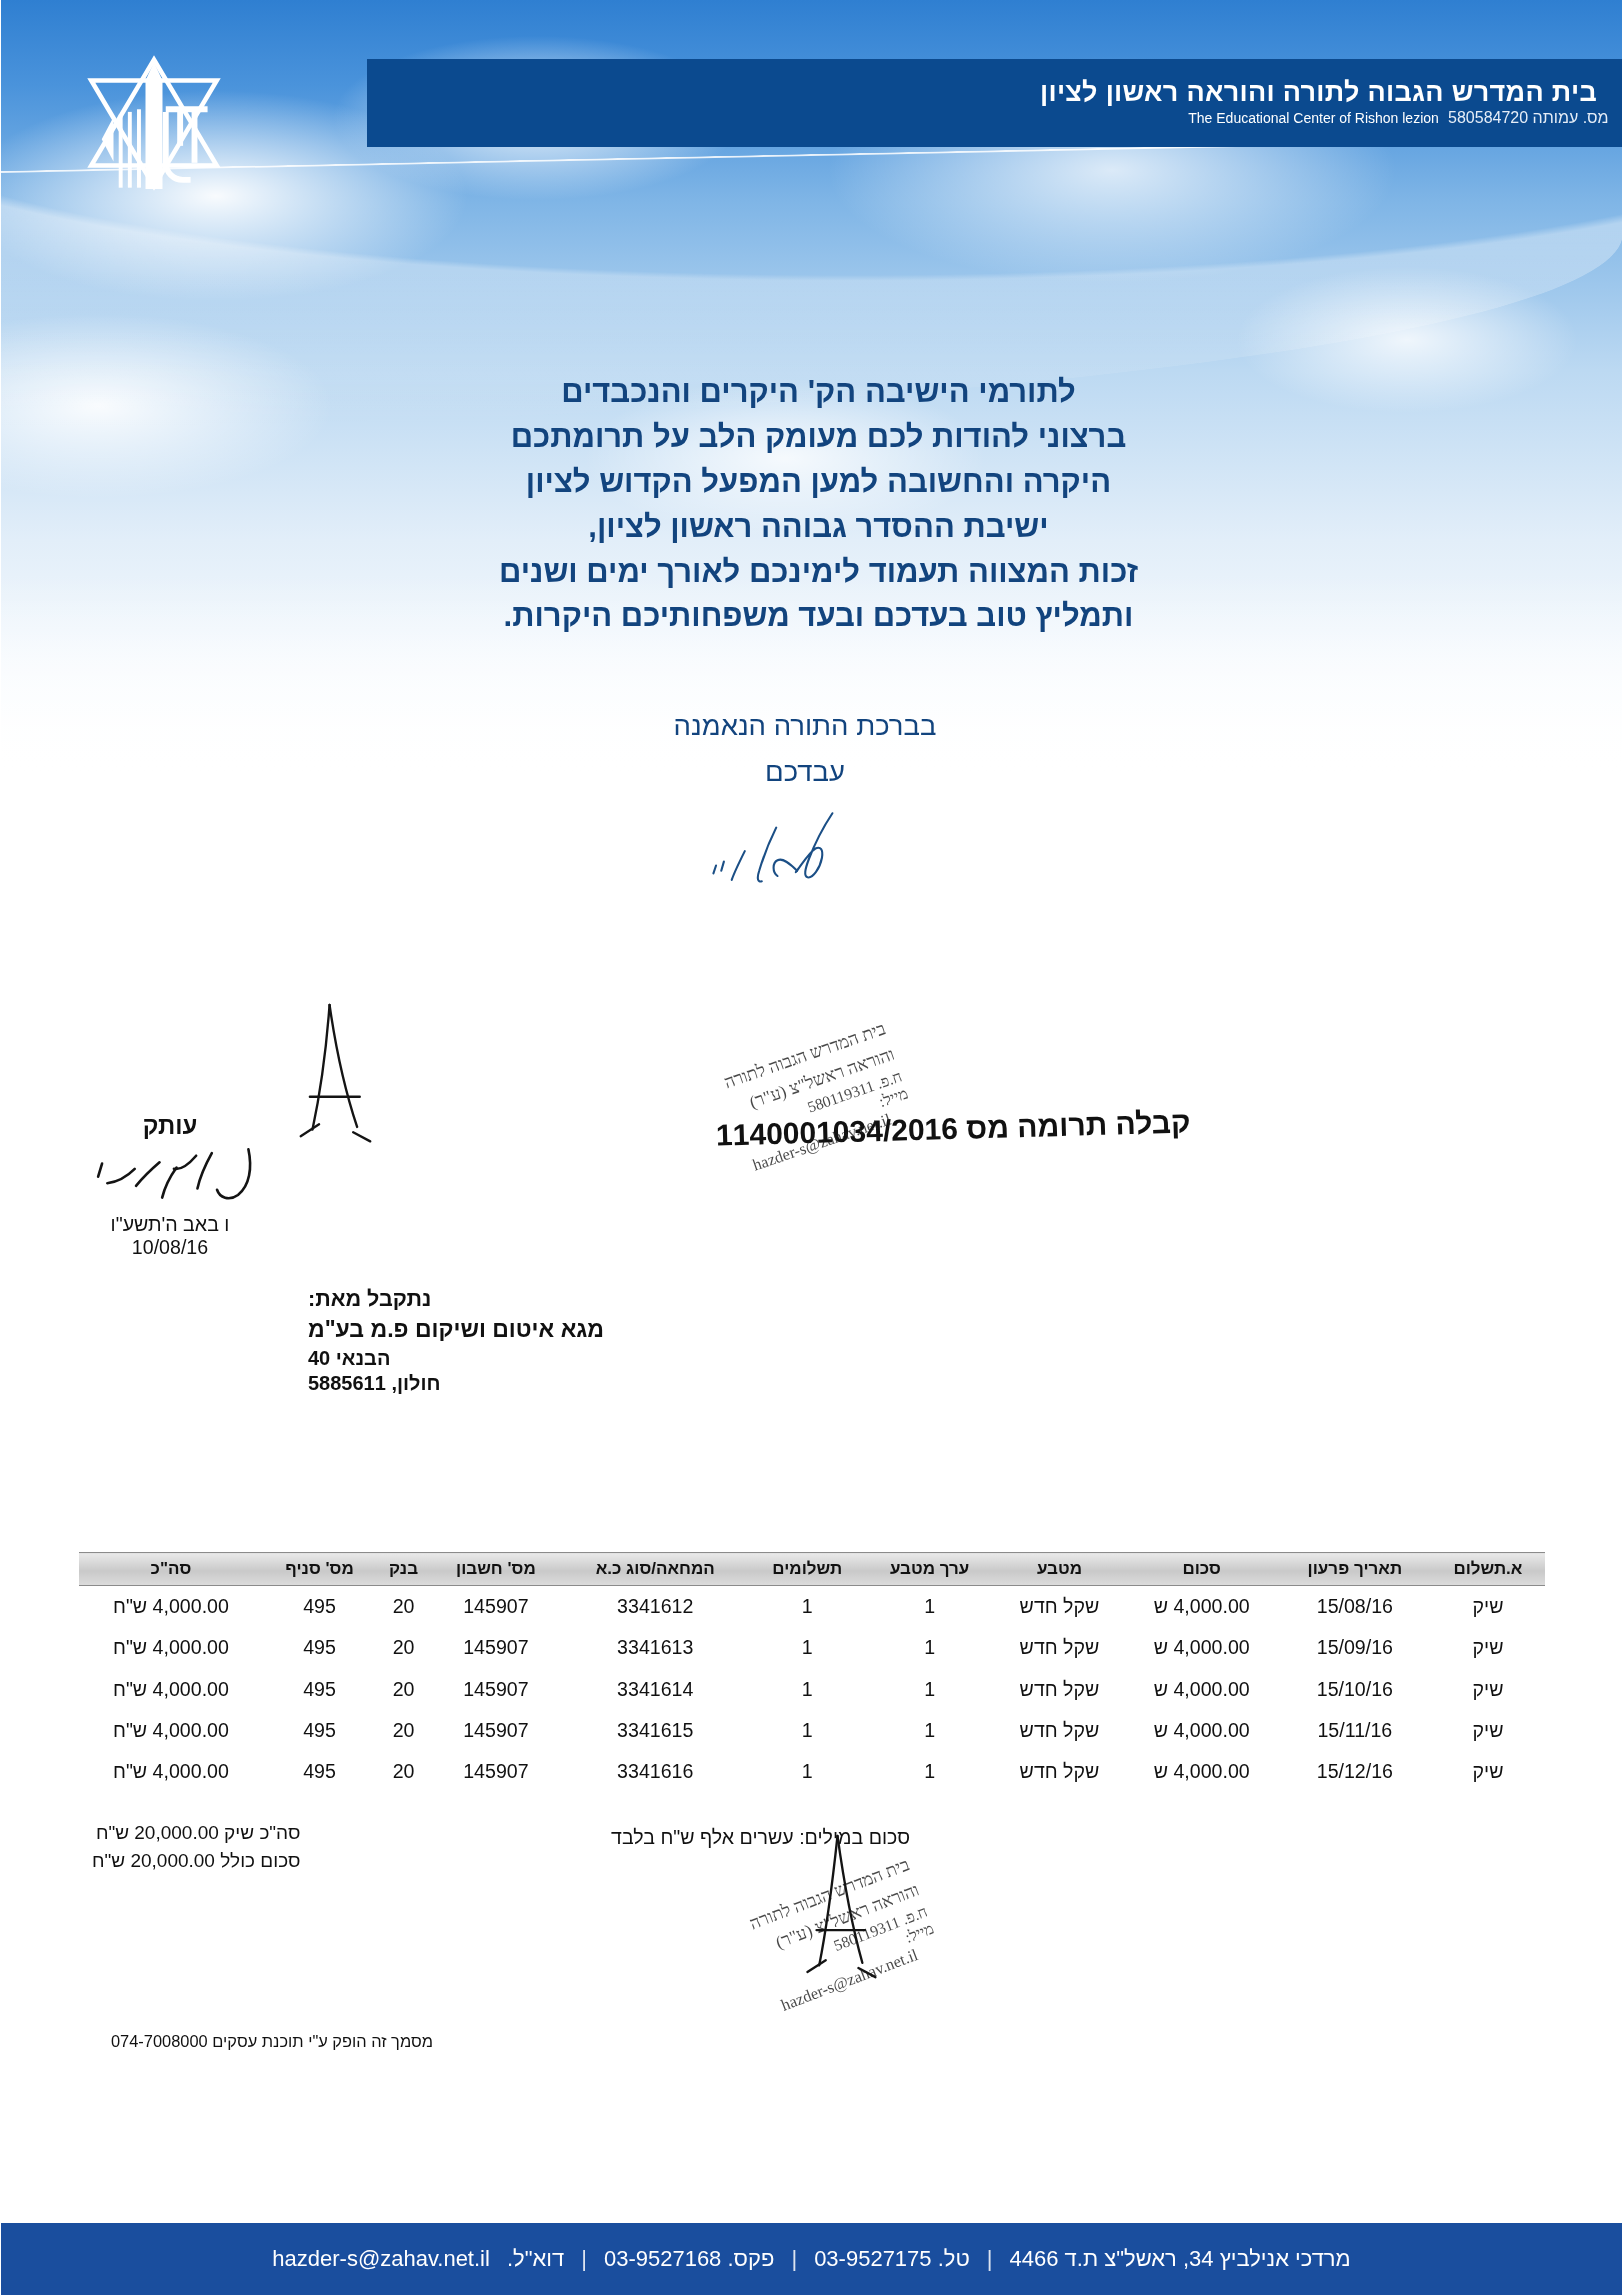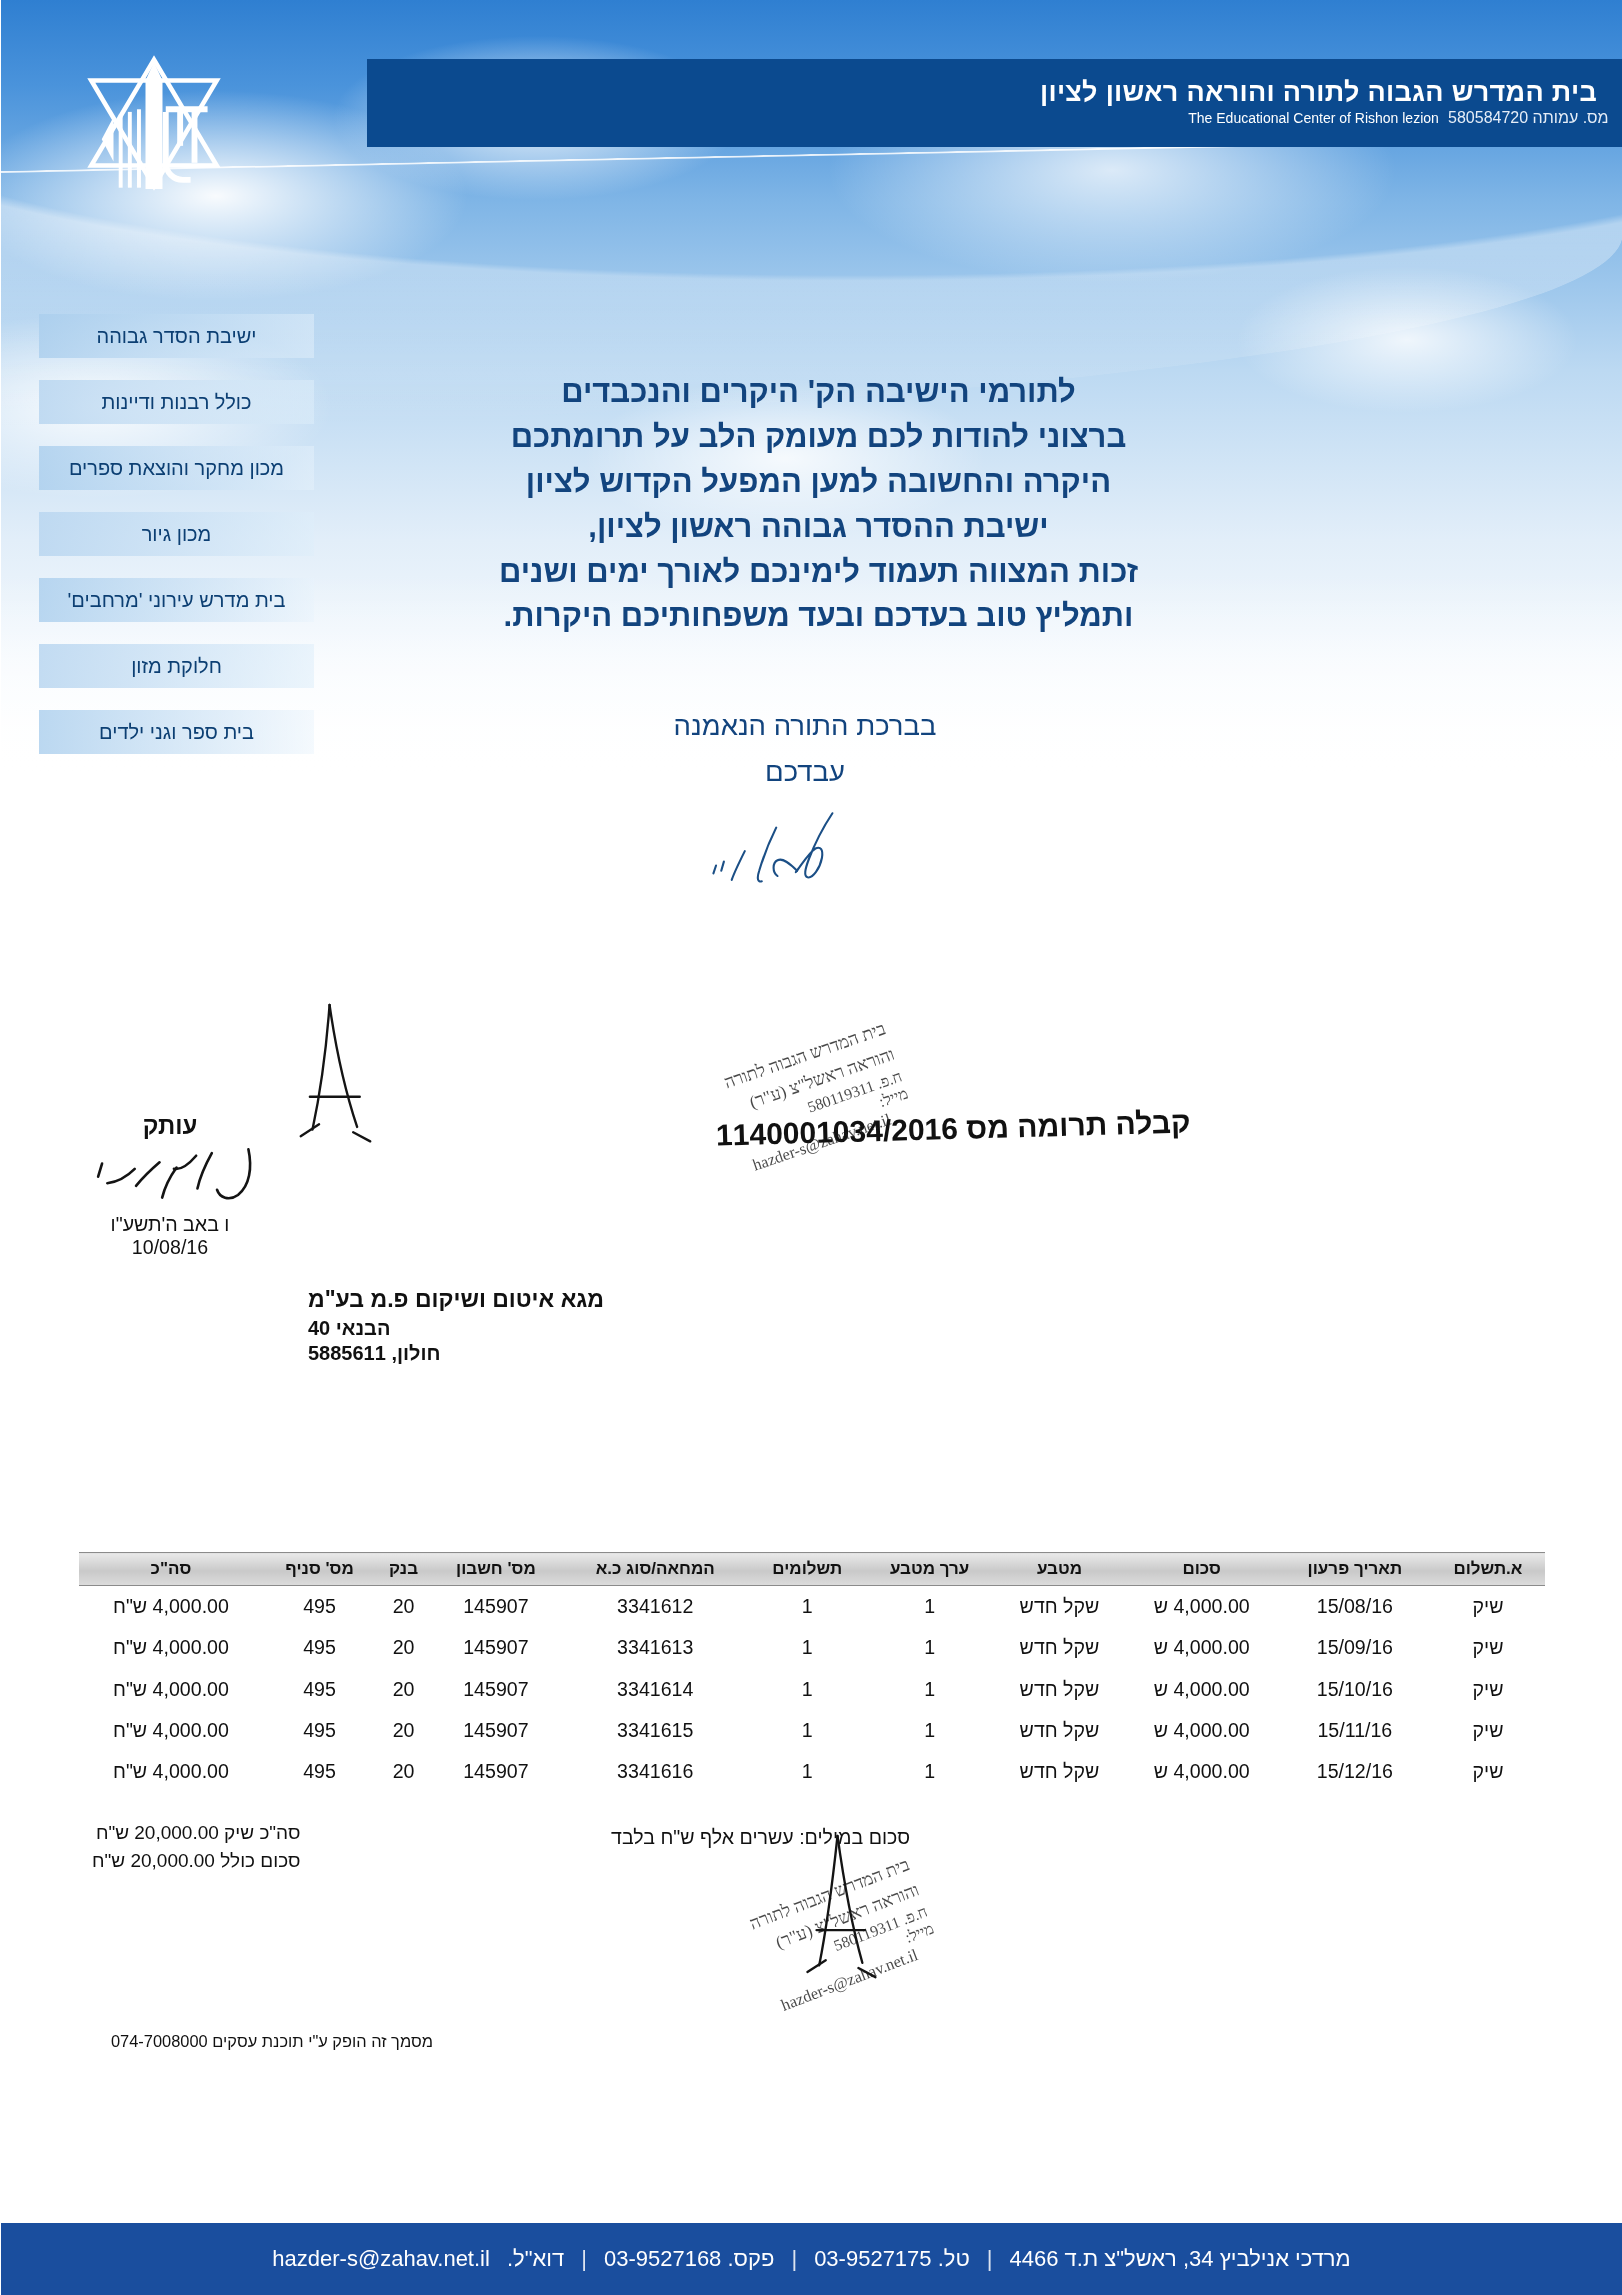--- a/index.html
+++ b/index.html
@@ -209,29 +209,20 @@
       </g>
       <g fill="none" stroke="#ffffff" stroke-width="9" stroke-linecap="butt">
         <path d="M168 108 L168 186 a26 26 0 0 0 26 26 L206 212"></path>
         <path d="M190 104 L190 160"></path>
         <path d="M212 104 L212 186"></path>
         <path d="M168 104 L232 104"></path>
       </g>
     </svg>
   </div>
 
-  <div class="sidebar">
-    <div class="side-item">ישיבת הסדר גבוהה</div>
-    <div class="side-item">כולל רבנות ודיינות</div>
-    <div class="side-item">מכון מחקר והוצאת ספרים</div>
-    <div class="side-item">מכון גיור</div>
-    <div class="side-item">בית מדרש עירוני 'מרחבים'</div>
-    <div class="side-item">חלוקת מזון</div>
-    <div class="side-item">בית ספר וגני ילדים</div>
-  </div>
 
   <div class="letter">
     <p>לתורמי הישיבה הק' היקרים והנכבדים</p>
     <p>ברצוני להודות לכם מעומק הלב על תרומתכם</p>
     <p>היקרה והחשובה למען המפעל הקדוש לציון</p>
     <p>ישיבת ההסדר גבוהה ראשון לציון,</p>
     <p>זכות המצווה תעמוד לימינכם לאורך ימים ושנים</p>
     <p>ותמליץ טוב בעדכם ובעד משפחותיכם היקרות.</p>
   </div>
 
@@ -288,20 +279,21 @@
           <path d="M96 44 C84 56 70 64 54 66"></path>
           <path d="M46 36 L40 56"></path>
         </g>
       </svg>
     </div>
     <div class="hdate">ו באב ה'תשע"ו</div>
     <div class="gdate">10/08/16</div>
   </div>
 
   <div class="recipient">
+    <div class="r-label">נתקבל מאת:</div>
     <div class="r-name">מגא איטום ושיקום פ.מ בע"מ</div>
     <div class="r-line">הבנאי 40</div>
     <div class="r-line">חולון,  5885611</div>
   </div>
 
   <div class="tbl-wrap">
     <table class="pay">
       <thead>
         <tr>
           <th>א.תשלום</th>

